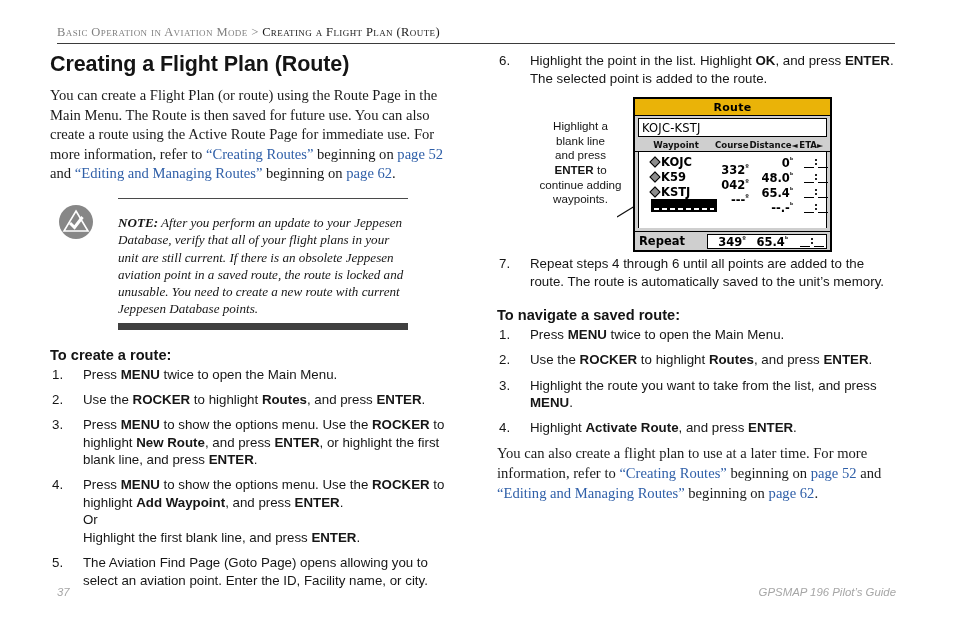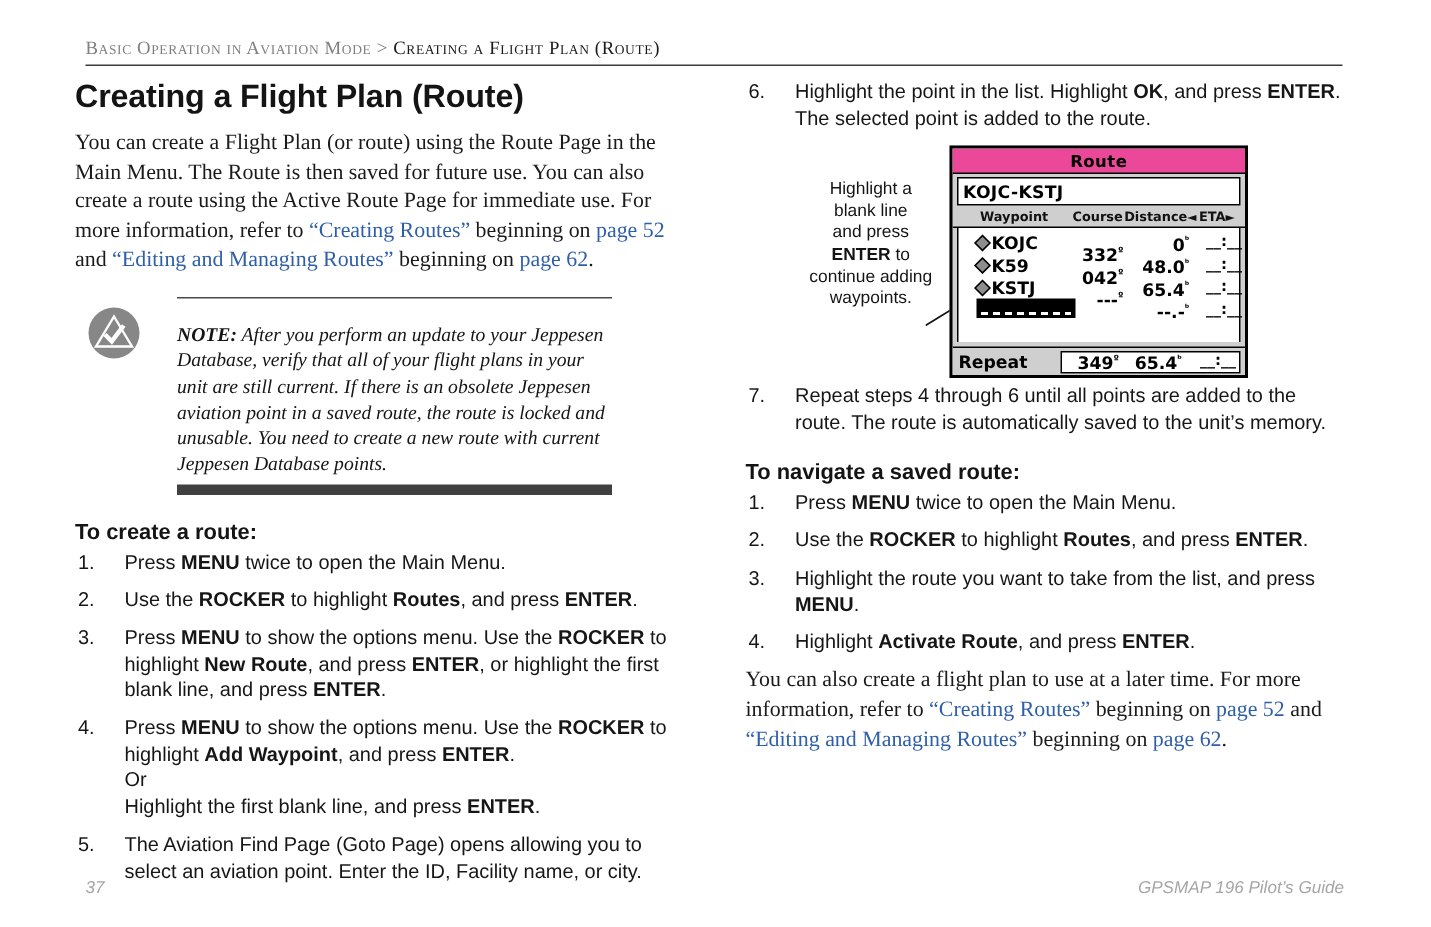--- a/index.html
+++ b/index.html
@@ -132,35 +132,35 @@
     position: absolute;
     left: 136px; top: 0;
     width: 199px; height: 155px;
     border: 2px solid #000;
     background: #cfcfcf;
     font-family: "DejaVu Sans", sans-serif;
     overflow: hidden;
   }
   #dev-title {
     height: 17px; line-height: 17px;
-    background: #ec4899;
+    background: #eab308;
     border-bottom: 1px solid #000;
     text-align: center;
     font-size: 11px;
     font-weight: bold;
     color: #000;
     letter-spacing: .3px;
   }
   #dev-name {
     height: 19px; line-height: 19px;
     background: #ffffff;
     border: 1px solid #000;
     margin: 2px 3px 1px 3px;
     font-size: 11.5px;
-    font-weight: bold;
+    font-weight: normal;
     color: #000;
     padding-left: 3px;
     letter-spacing: .2px;
   }
   #dev-colheads {
     display: flex;
     height: 14px; line-height: 14px;
     font-size: 8.6px;
     font-weight: bold;
     color: #111;

